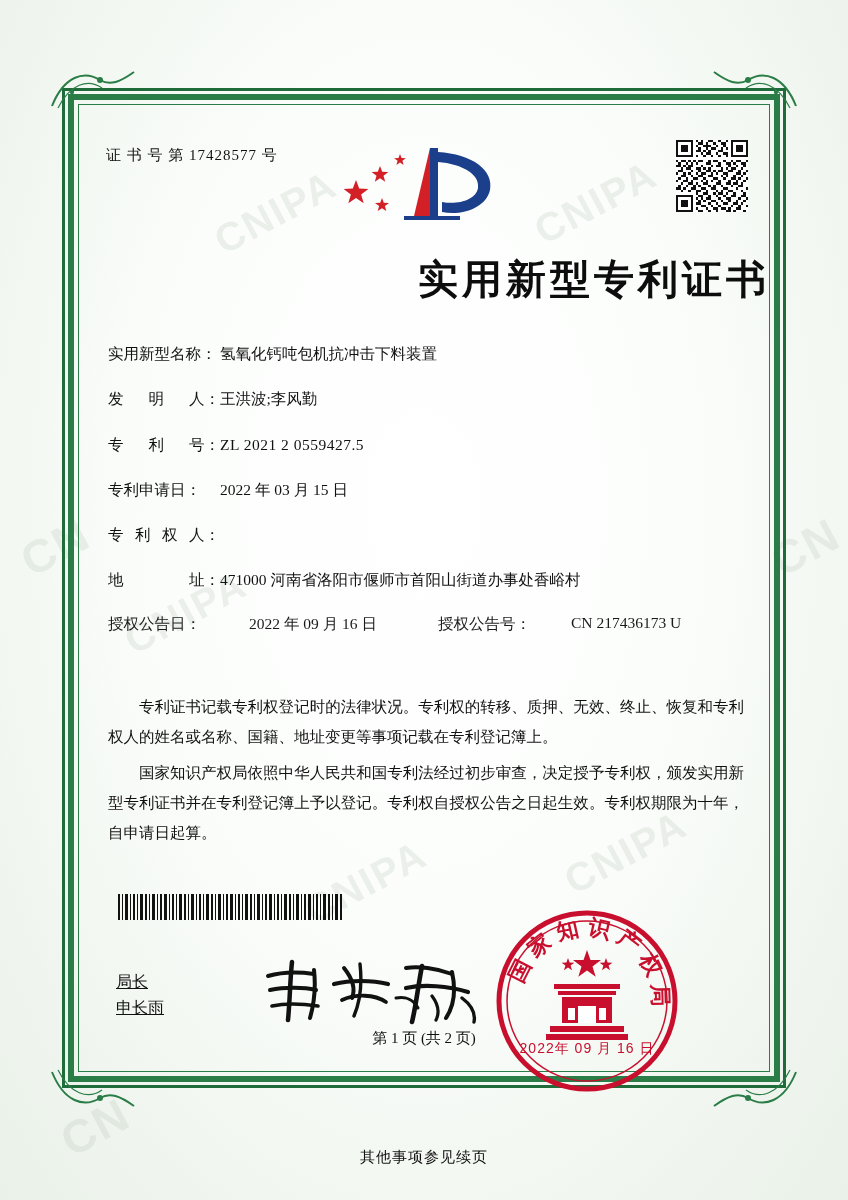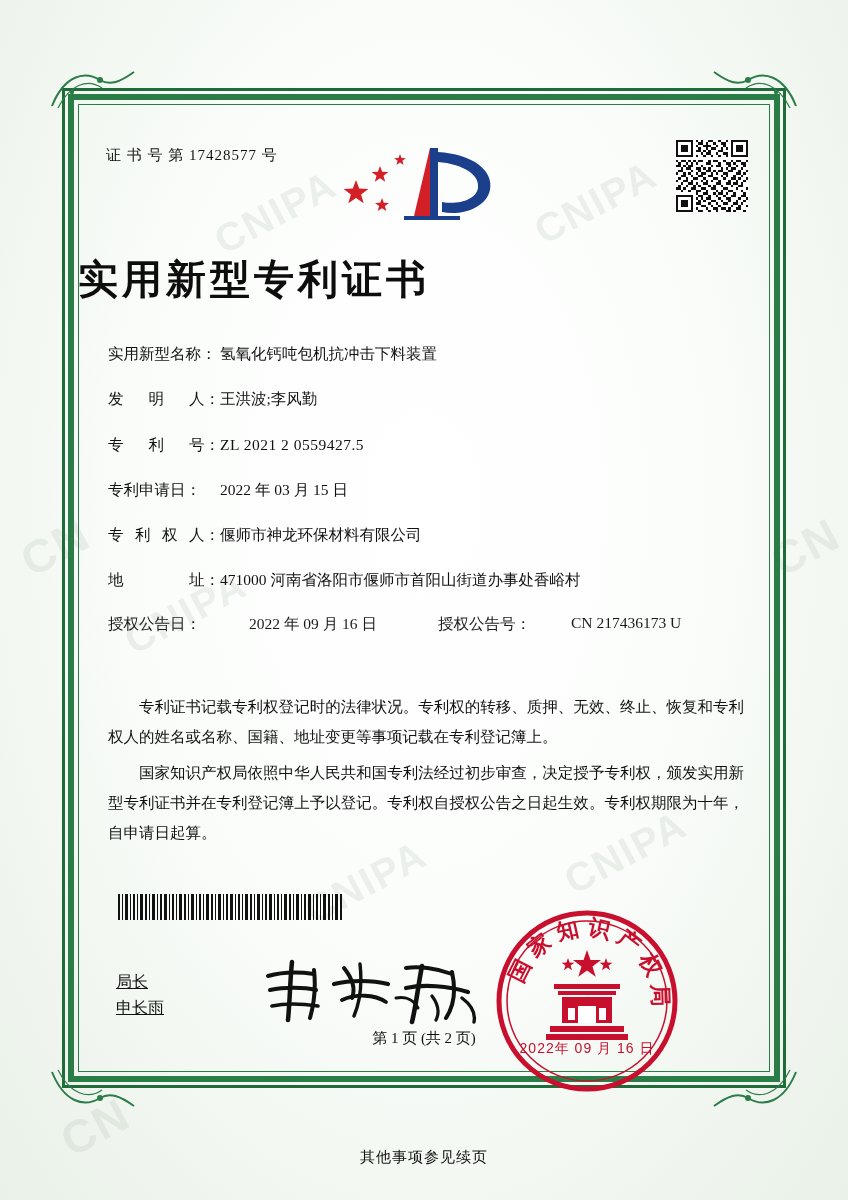--- a/index.html
+++ b/index.html
@@ -114,21 +114,21 @@
     transform: translateX(-50%);
     width: 180px;
     height: 90px;
   }
 
   .title {
     position: absolute;
     left: 0;
     right: 0;
     top: 148px;
-    text-align: left;
+    text-align: right;
     font-family: "DejaVu Serif", "Liberation Serif", serif;
     font-size: 40px;
     font-weight: bold;
     letter-spacing: 4px;
     color: #0d0d0d;
   }
 
   .fields {
     position: absolute;
     left: 30px;
@@ -581,21 +581,20 @@
         <div class="field-value">2022 年 03 月 15 日</div>
       </div>
 
       <div class="field-row">
         <div class="field-label spread">
           <span>专</span>
           <span>利</span>
           <span>权</span>
           <span>人：</span>
         </div>
-        <div class="field-value">偃师市神龙环保材料有限公司</div>
       </div>
 
       <div class="field-row">
         <div class="field-label spread">
           <span>地</span>
           <span>址：</span>
         </div>
         <div class="field-value">471000 河南省洛阳市偃师市首阳山街道办事处香峪村</div>
       </div>
 

